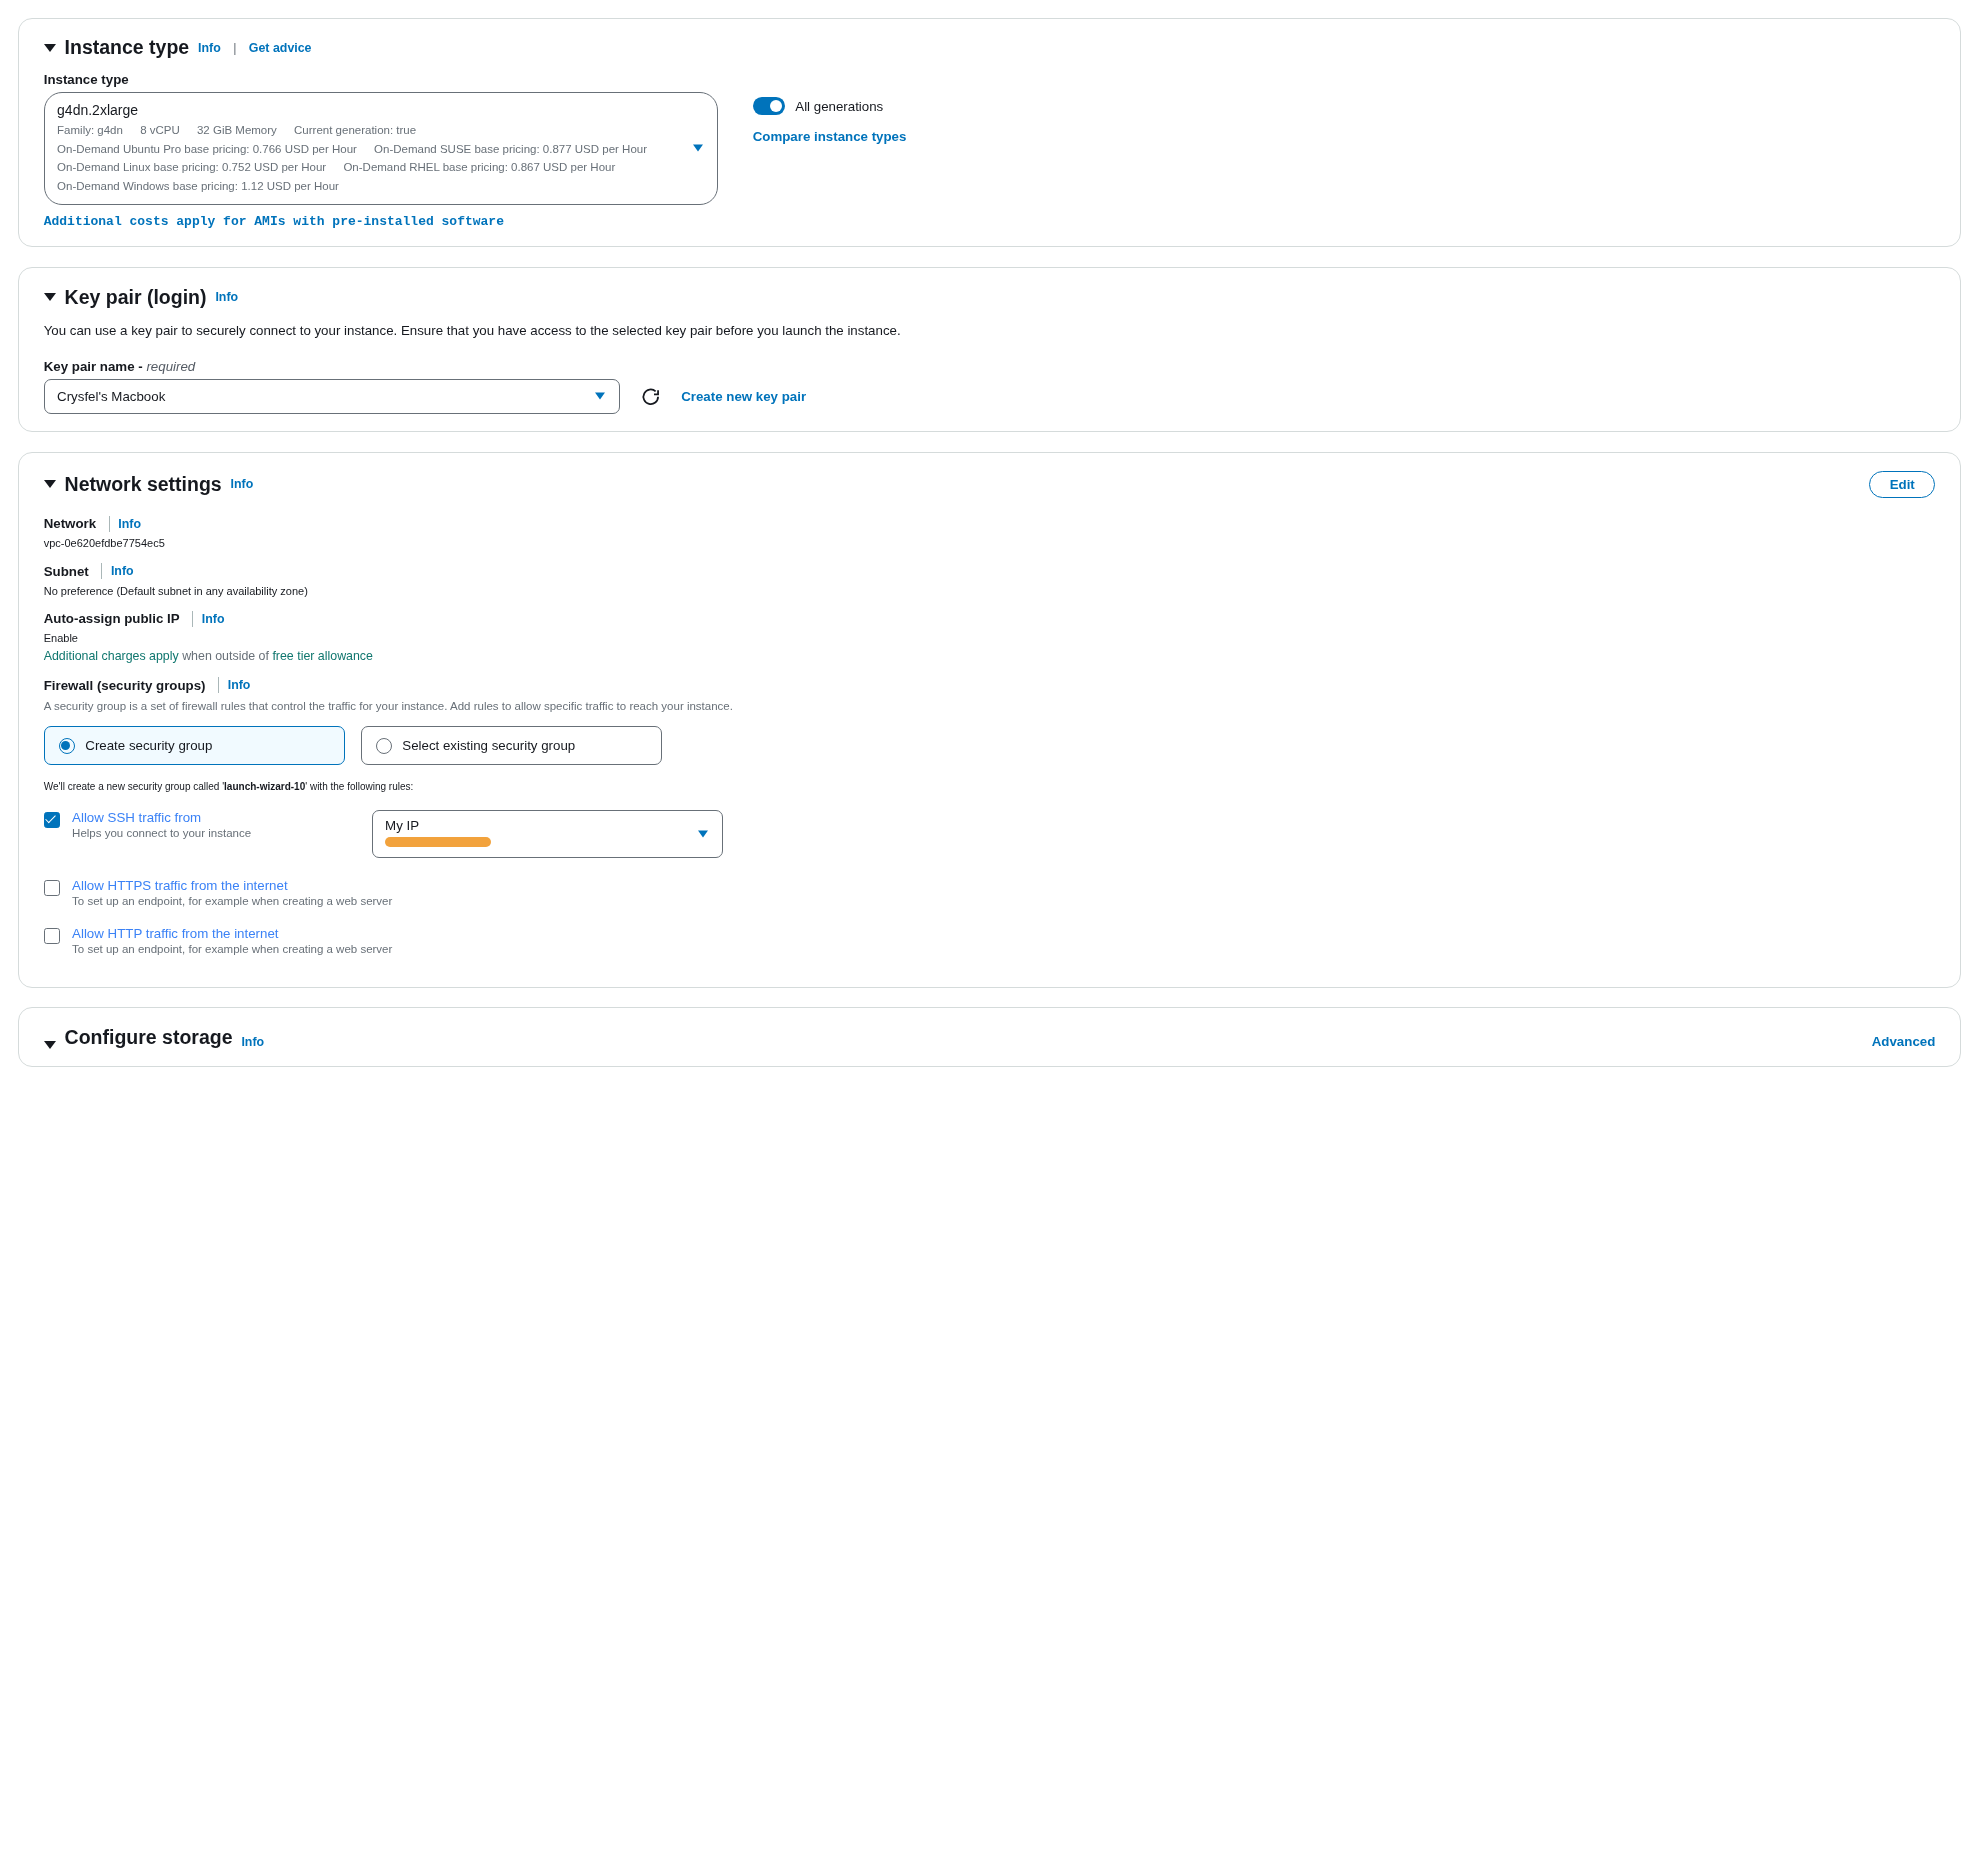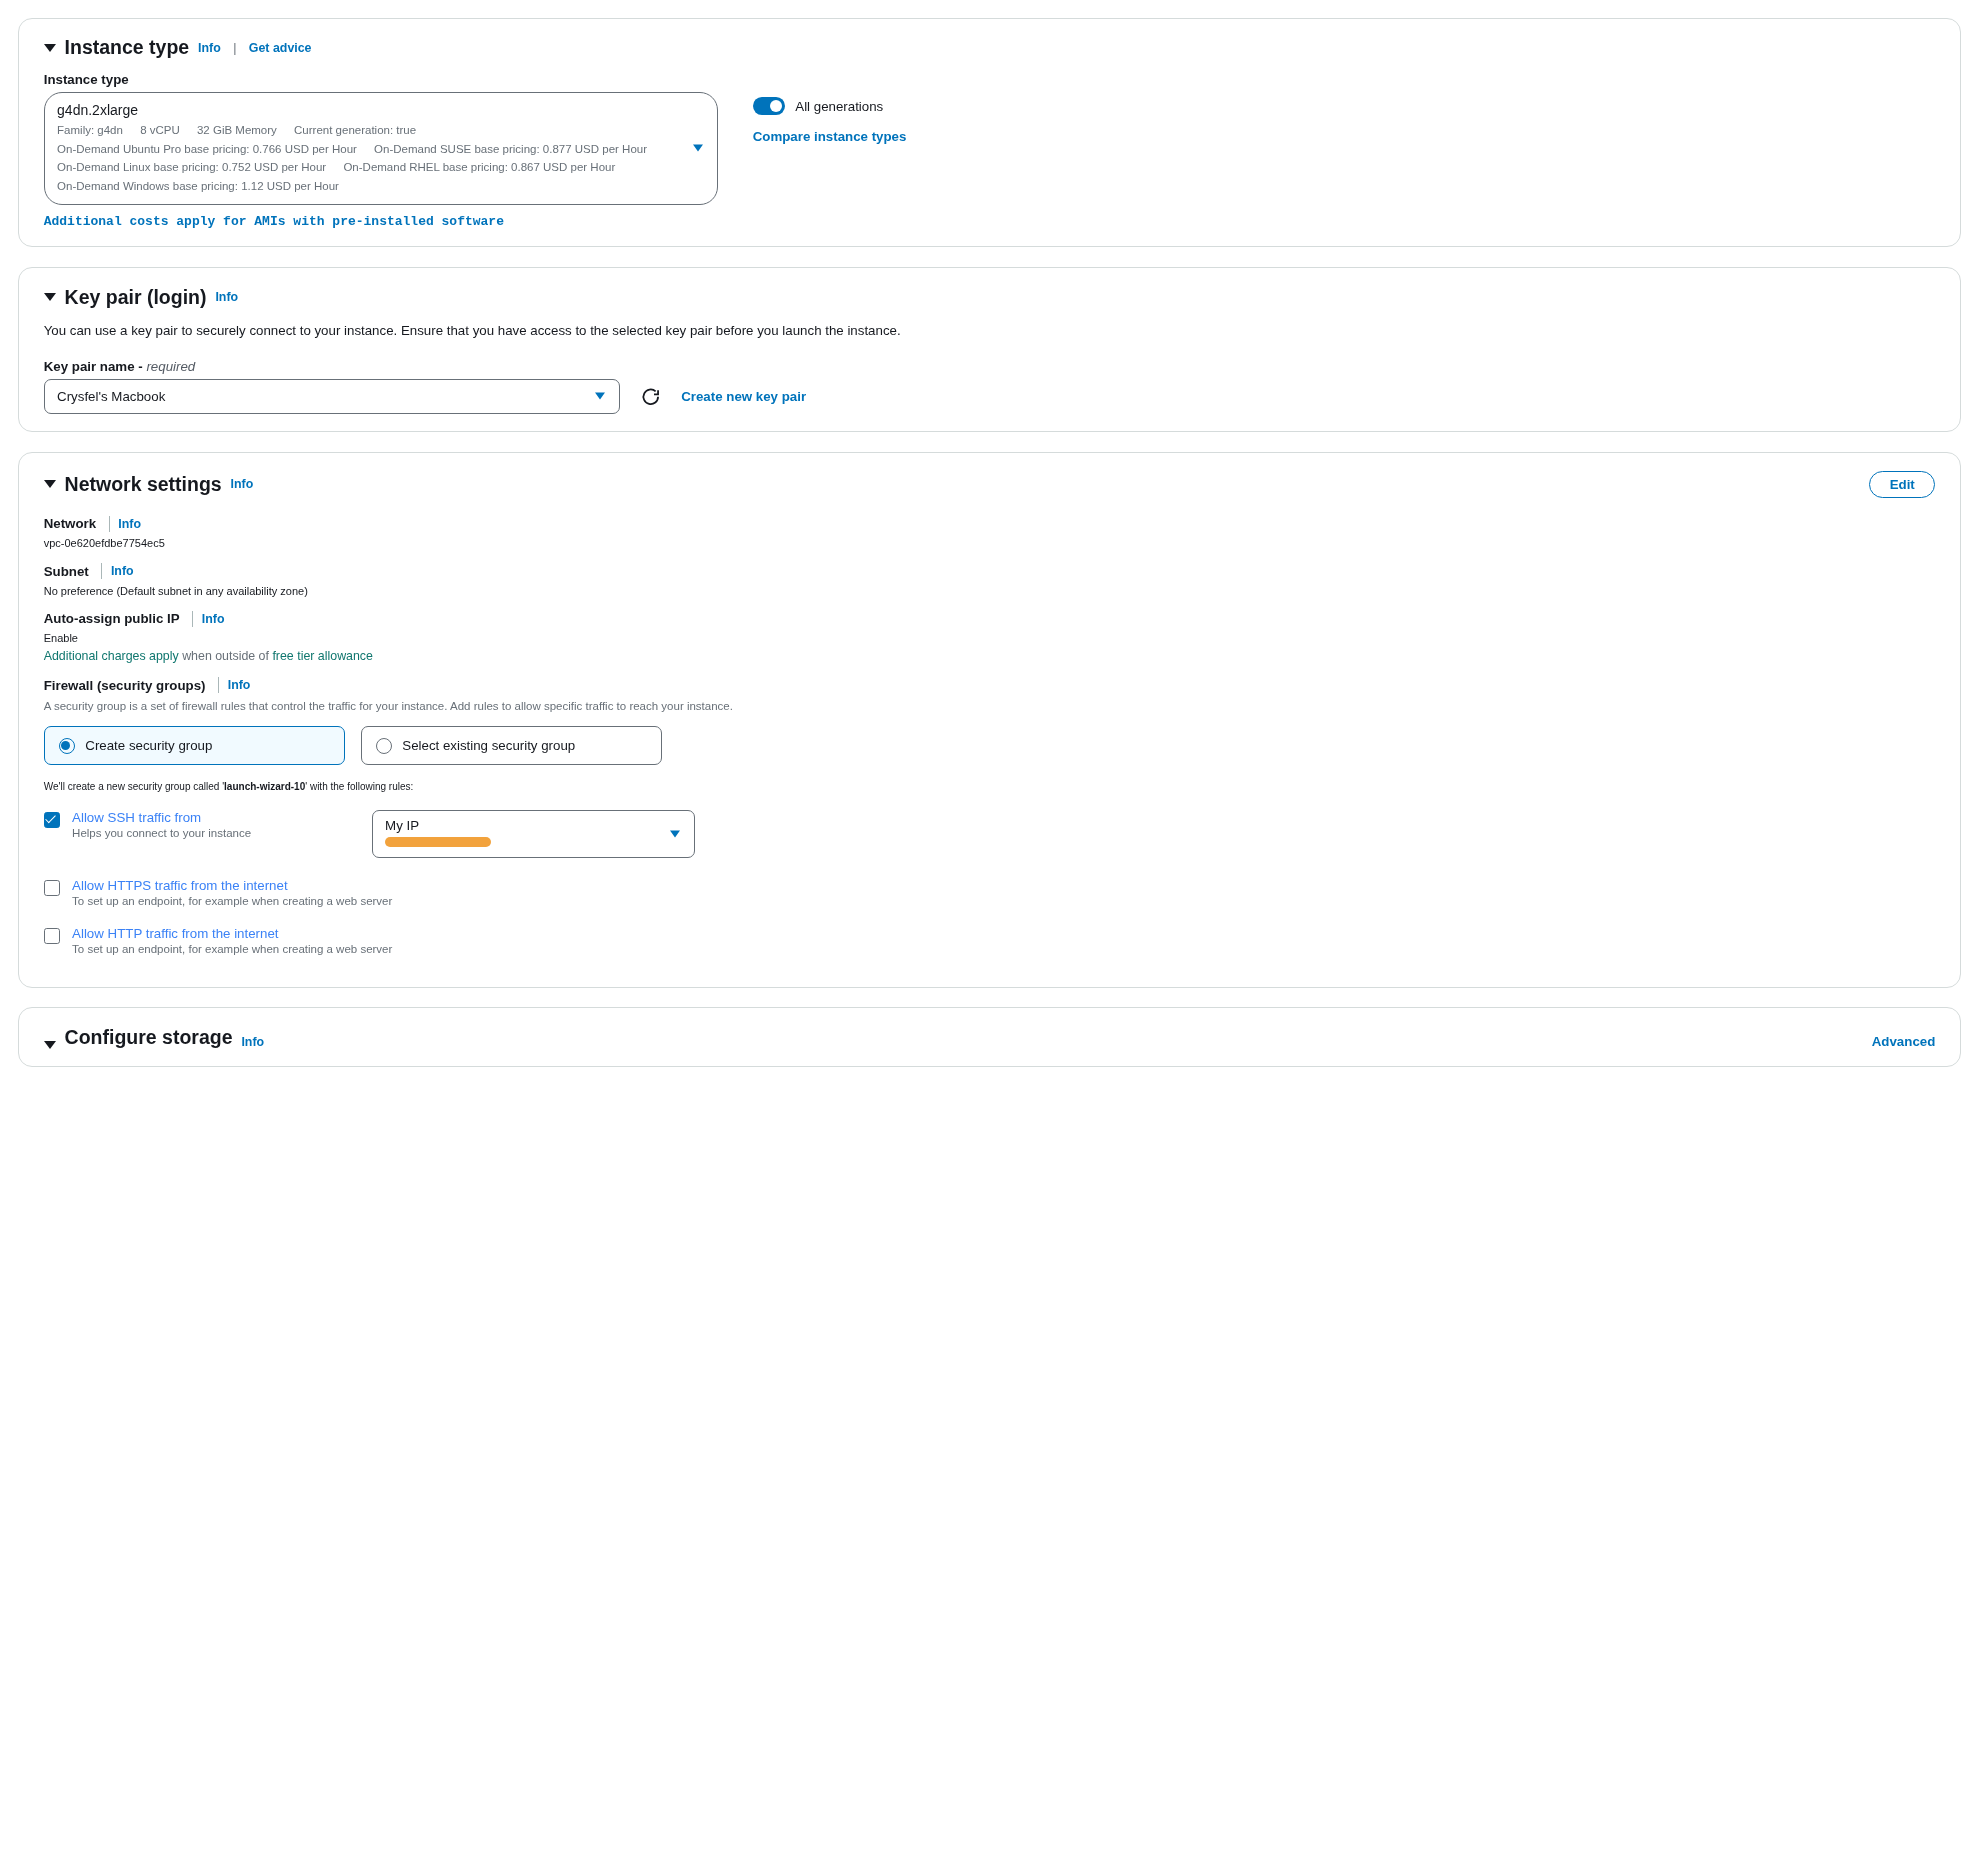--- a/index.html
+++ b/index.html
@@ -228,21 +228,21 @@
     width: 4.4px; height: 8.9px;
     border: solid #fff;
     border-width: 0 1.8px 1.8px 0;
     transform: rotate(45deg);
   }
   .check-content { flex: 1; }
   .check-label { font-size: 13.3px; color: #3b82f6; }
   .check-hint { font-size: 11.5px; color: #687078; margin-top: 1.8px; }
   .ssh-row { display: flex; align-items: flex-start; gap: 35px; }
   .ssh-select {
-    width: 323px;
+    width: 351px;
     border: 1.8px solid #687078;
     border-radius: 7px;
     padding: 7px 12.4px;
     position: relative;
     cursor: pointer;
   }
   .ssh-select .caret-down {
     position: absolute;
     right: 14px;
     top: 50%;

